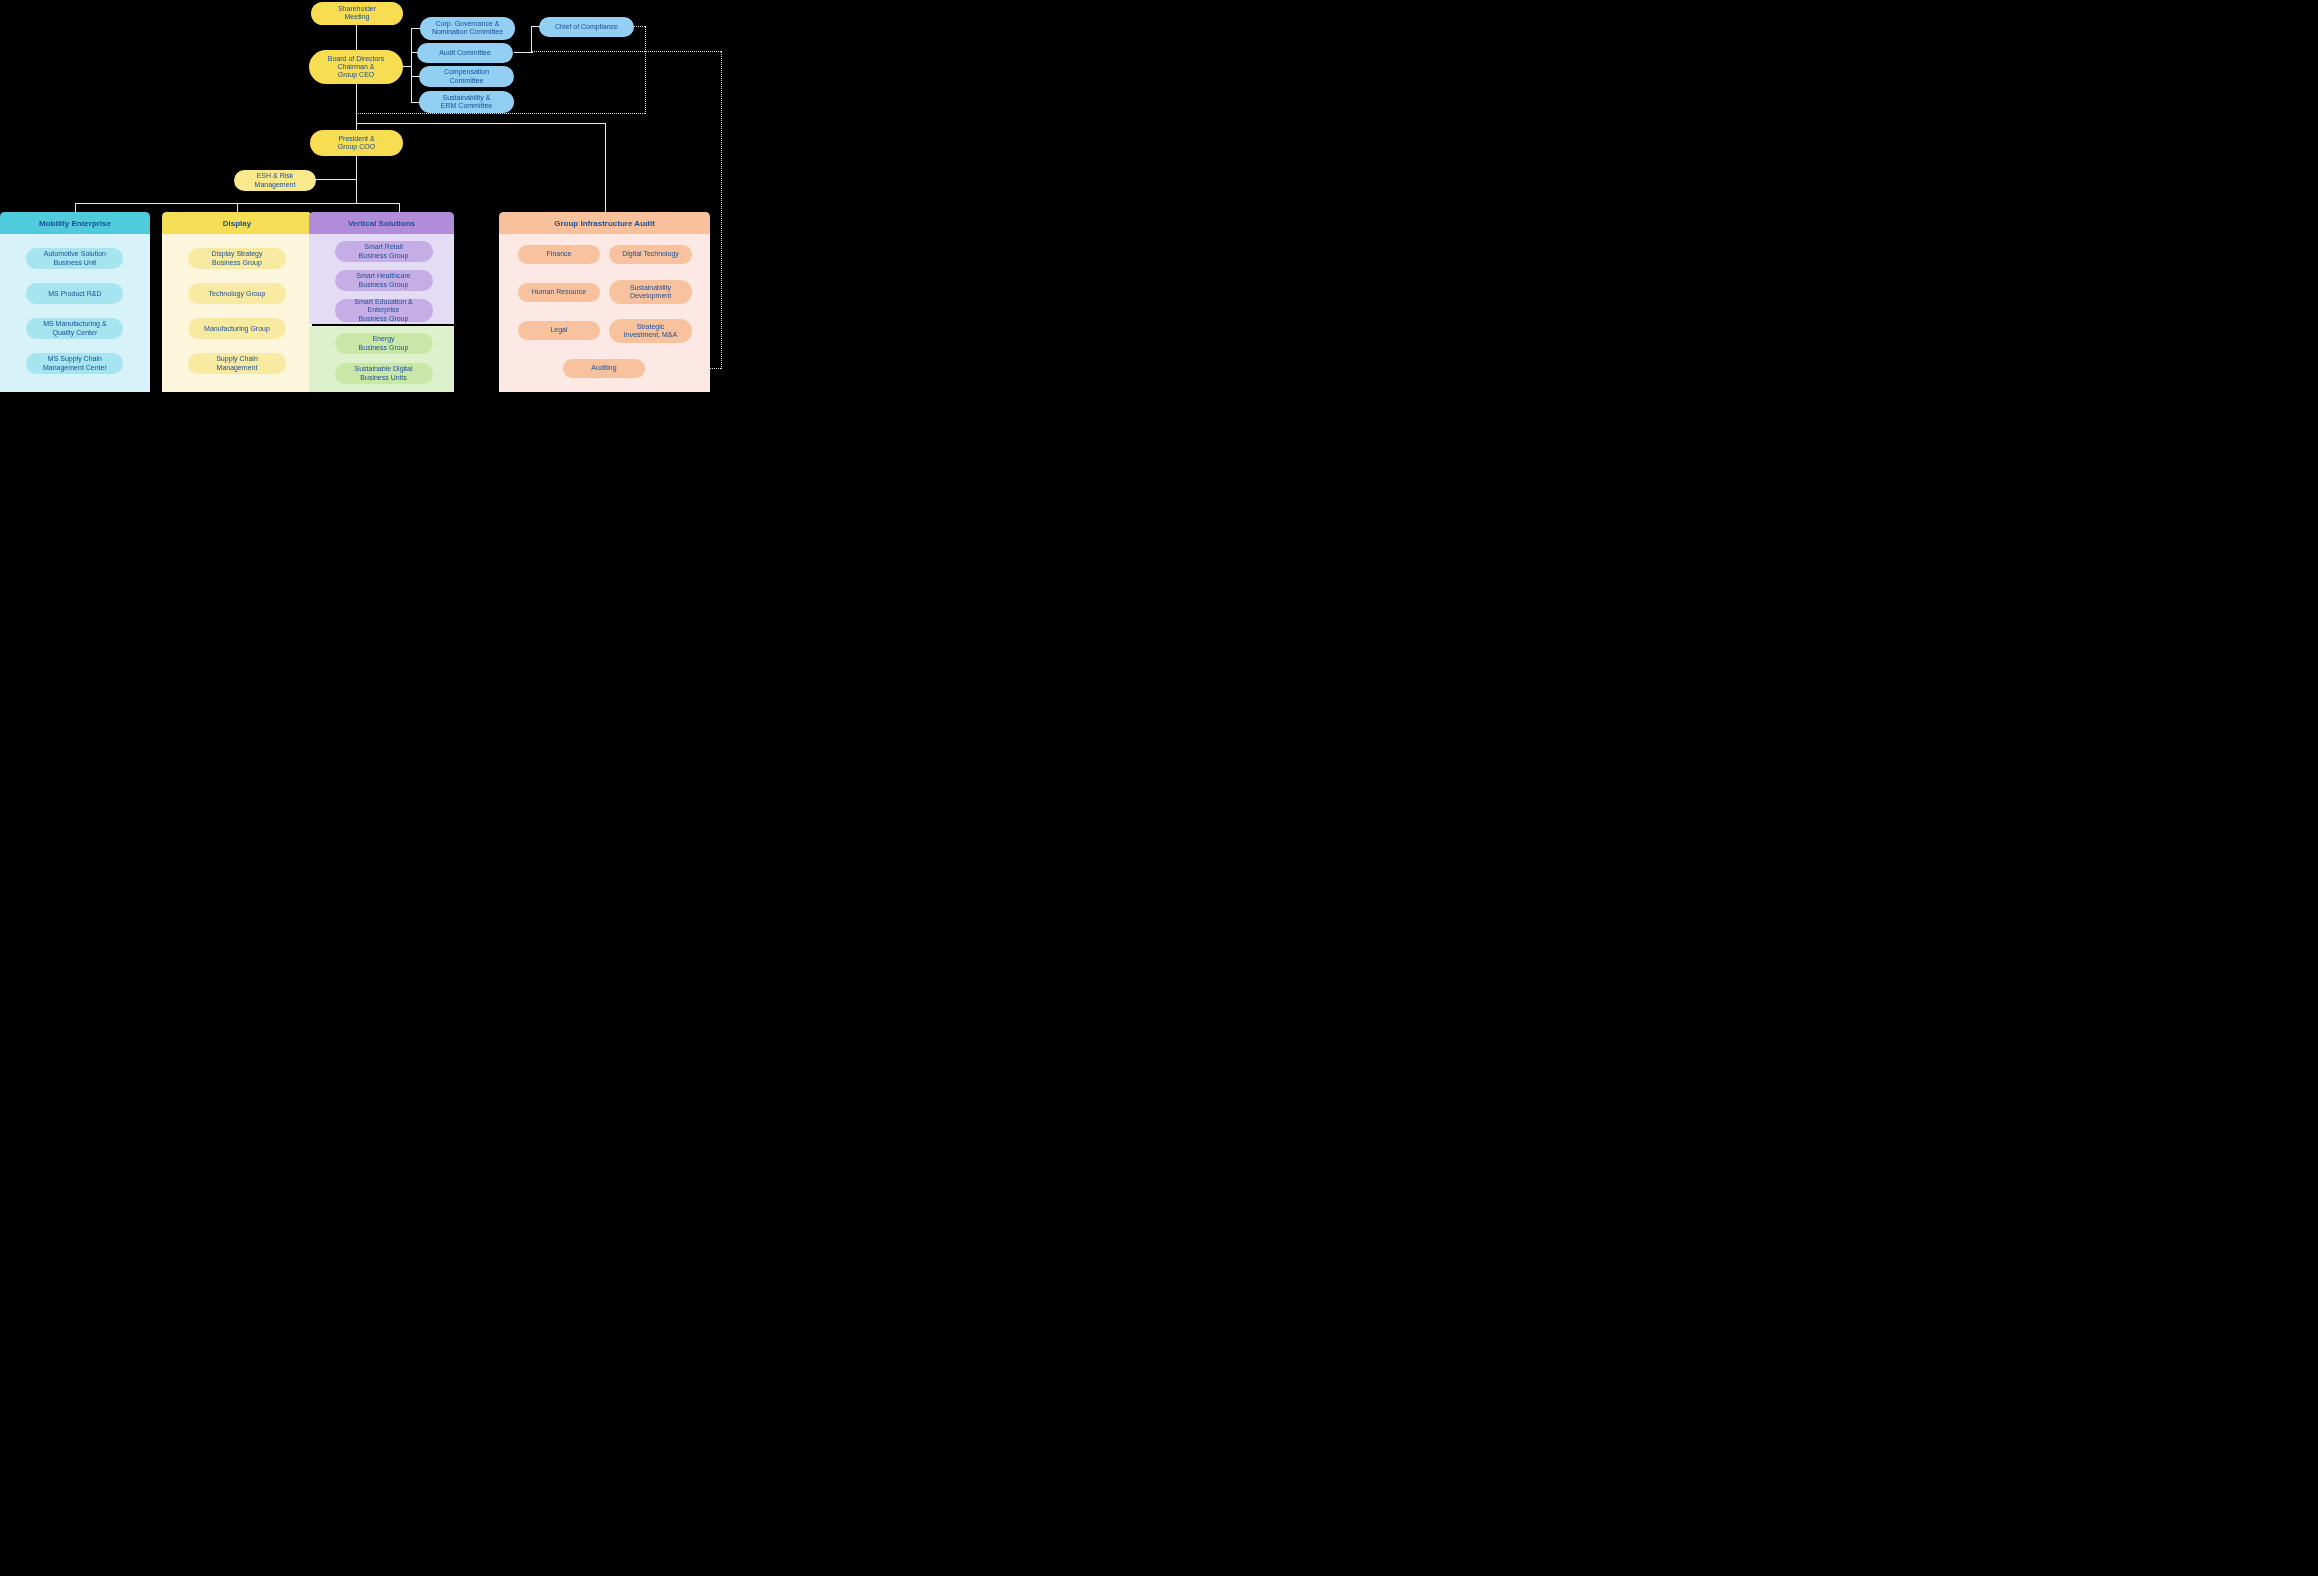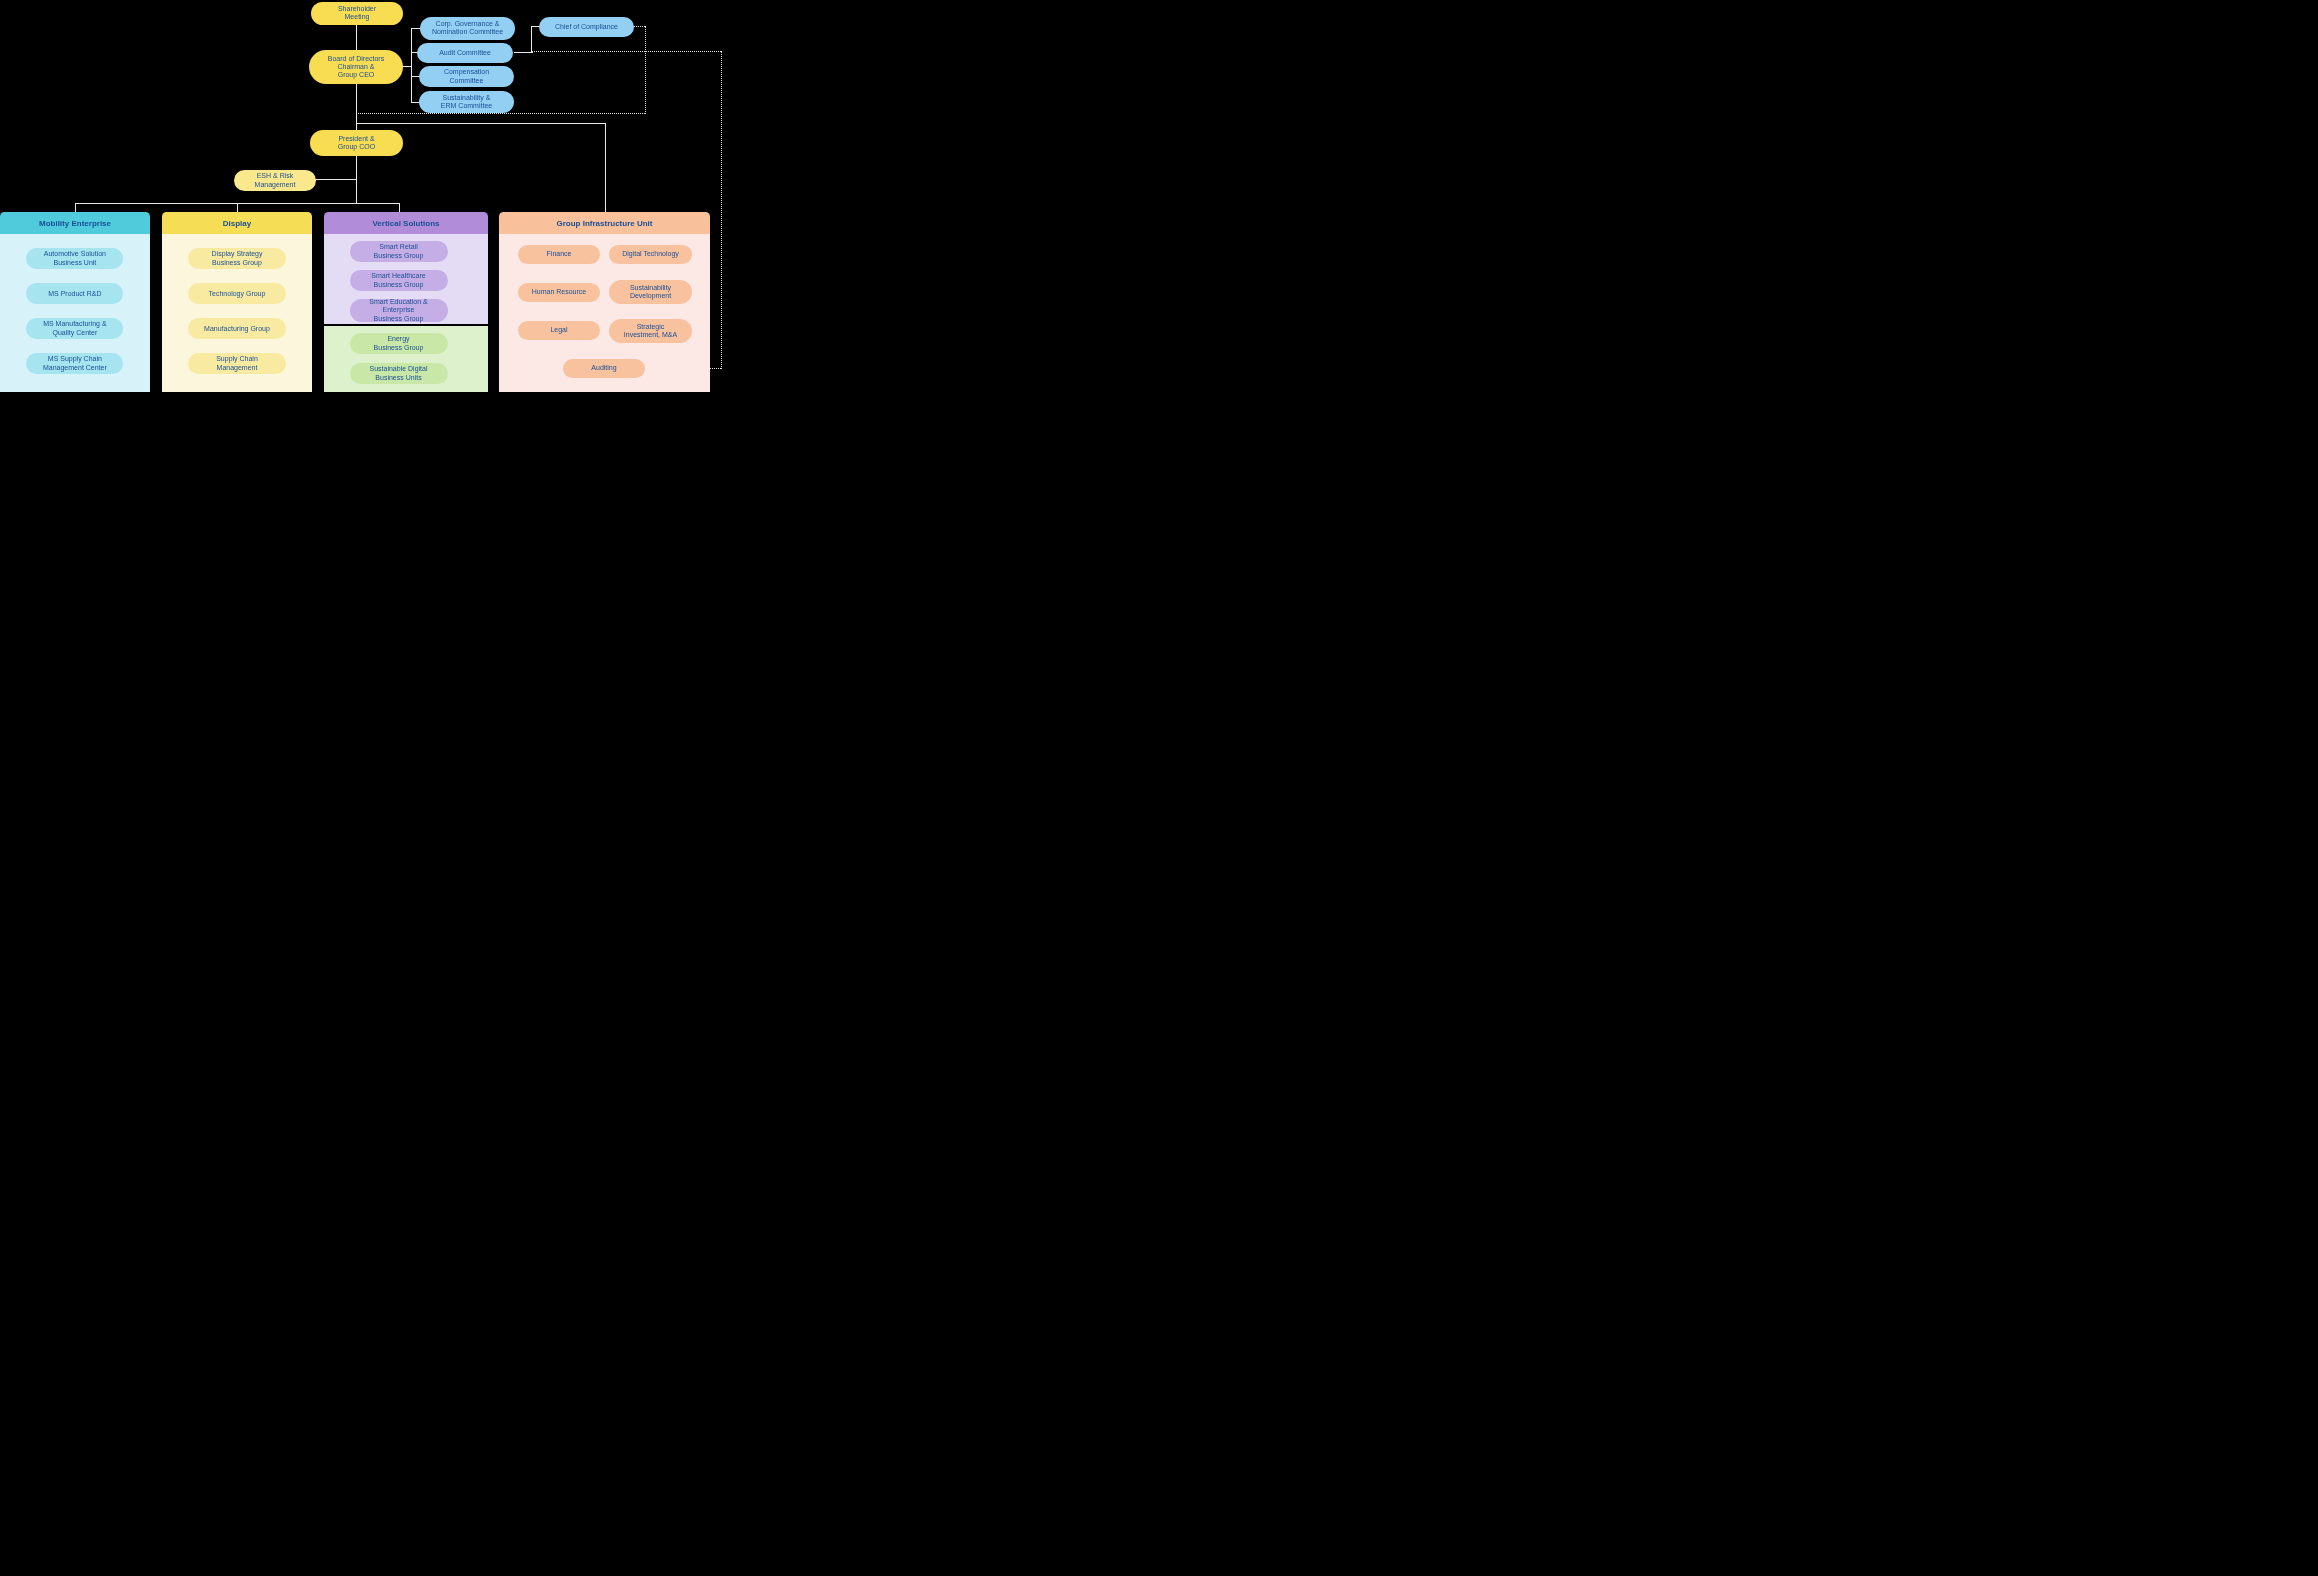--- a/index.html
+++ b/index.html
@@ -119,42 +119,42 @@
     </div>
     <div class="col-body" style="top:22px;height:158px;background:#FCF6DC"></div>
     <div class="item" style="left:26px;top:36px;width:98px;height:21.3px;background:#F8EBA1">Display Strategy
 Business Group</div>
     <div class="item" style="left:26px;top:71px;width:98px;height:21.3px;background:#F8EBA1">Technology Group</div>
     <div class="item" style="left:26px;top:106px;width:98px;height:21.3px;background:#F8EBA1">Manufacturing Group</div>
     <div class="item" style="left:26px;top:141px;width:98px;height:21.3px;background:#F8EBA1">Supply Chain
 Management</div>
   </div>
 
-  <div class="col" style="left:324px;top:212px;width:164px;height:180px">
+  <div class="col" style="left:309px;top:212px;width:145px;height:180px">
     <div class="col-header" style="background:#B18DD9">
       <span>Vertical Solutions</span>
     </div>
     <div class="col-body" style="top:22px;height:90px;background:#E4DCF4"></div>
     <div class="col-body" style="top:114px;height:66px;background:#DDF2CC"></div>
     <div class="item" style="left:25.5px;top:29px;width:98px;height:21.3px;background:#C5AEE6">Smart Retail
 Business Group</div>
     <div class="item" style="left:25.5px;top:58px;width:98px;height:21.3px;background:#C5AEE6">Smart Healthcare
 Business Group</div>
     <div class="item" style="left:25.5px;top:87px;width:98px;height:23px;background:#C5AEE6">Smart Education &amp;
 Enterprise
 Business Group</div>
     <div class="item" style="left:25.5px;top:121px;width:98px;height:21.3px;background:#C9E8A8">Energy
 Business Group</div>
     <div class="item" style="left:25.5px;top:151px;width:98px;height:21.3px;background:#C9E8A8">Sustainable Digital
 Business Units</div>
   </div>
 
   <div class="col" style="left:499px;top:212px;width:211px;height:180px">
     <div class="col-header" style="background:#F8C09B">
-      <span>Group Infrastructure Unit</span>
+      <span>Group Infrastructure Audit</span>
     </div>
     <div class="col-body" style="top:22px;height:158px;background:#FCE9E5"></div>
     <div class="item" style="left:19px;top:33px;width:82px;height:18.5px;background:#F8C29E">Finance</div>
     <div class="item" style="left:110px;top:33px;width:83px;height:18.5px;background:#F8C29E">Digital Technology</div>
     <div class="item" style="left:19px;top:71px;width:82px;height:18.5px;background:#F8C29E">Human Resource</div>
     <div class="item" style="left:110px;top:68px;width:83px;height:24px;background:#F8C29E">Sustainability
 Development</div>
     <div class="item" style="left:19px;top:109px;width:82px;height:18.5px;background:#F8C29E">Legal</div>
     <div class="item" style="left:110px;top:107px;width:83px;height:24px;background:#F8C29E">Strategic
 Investment, M&amp;A</div>

